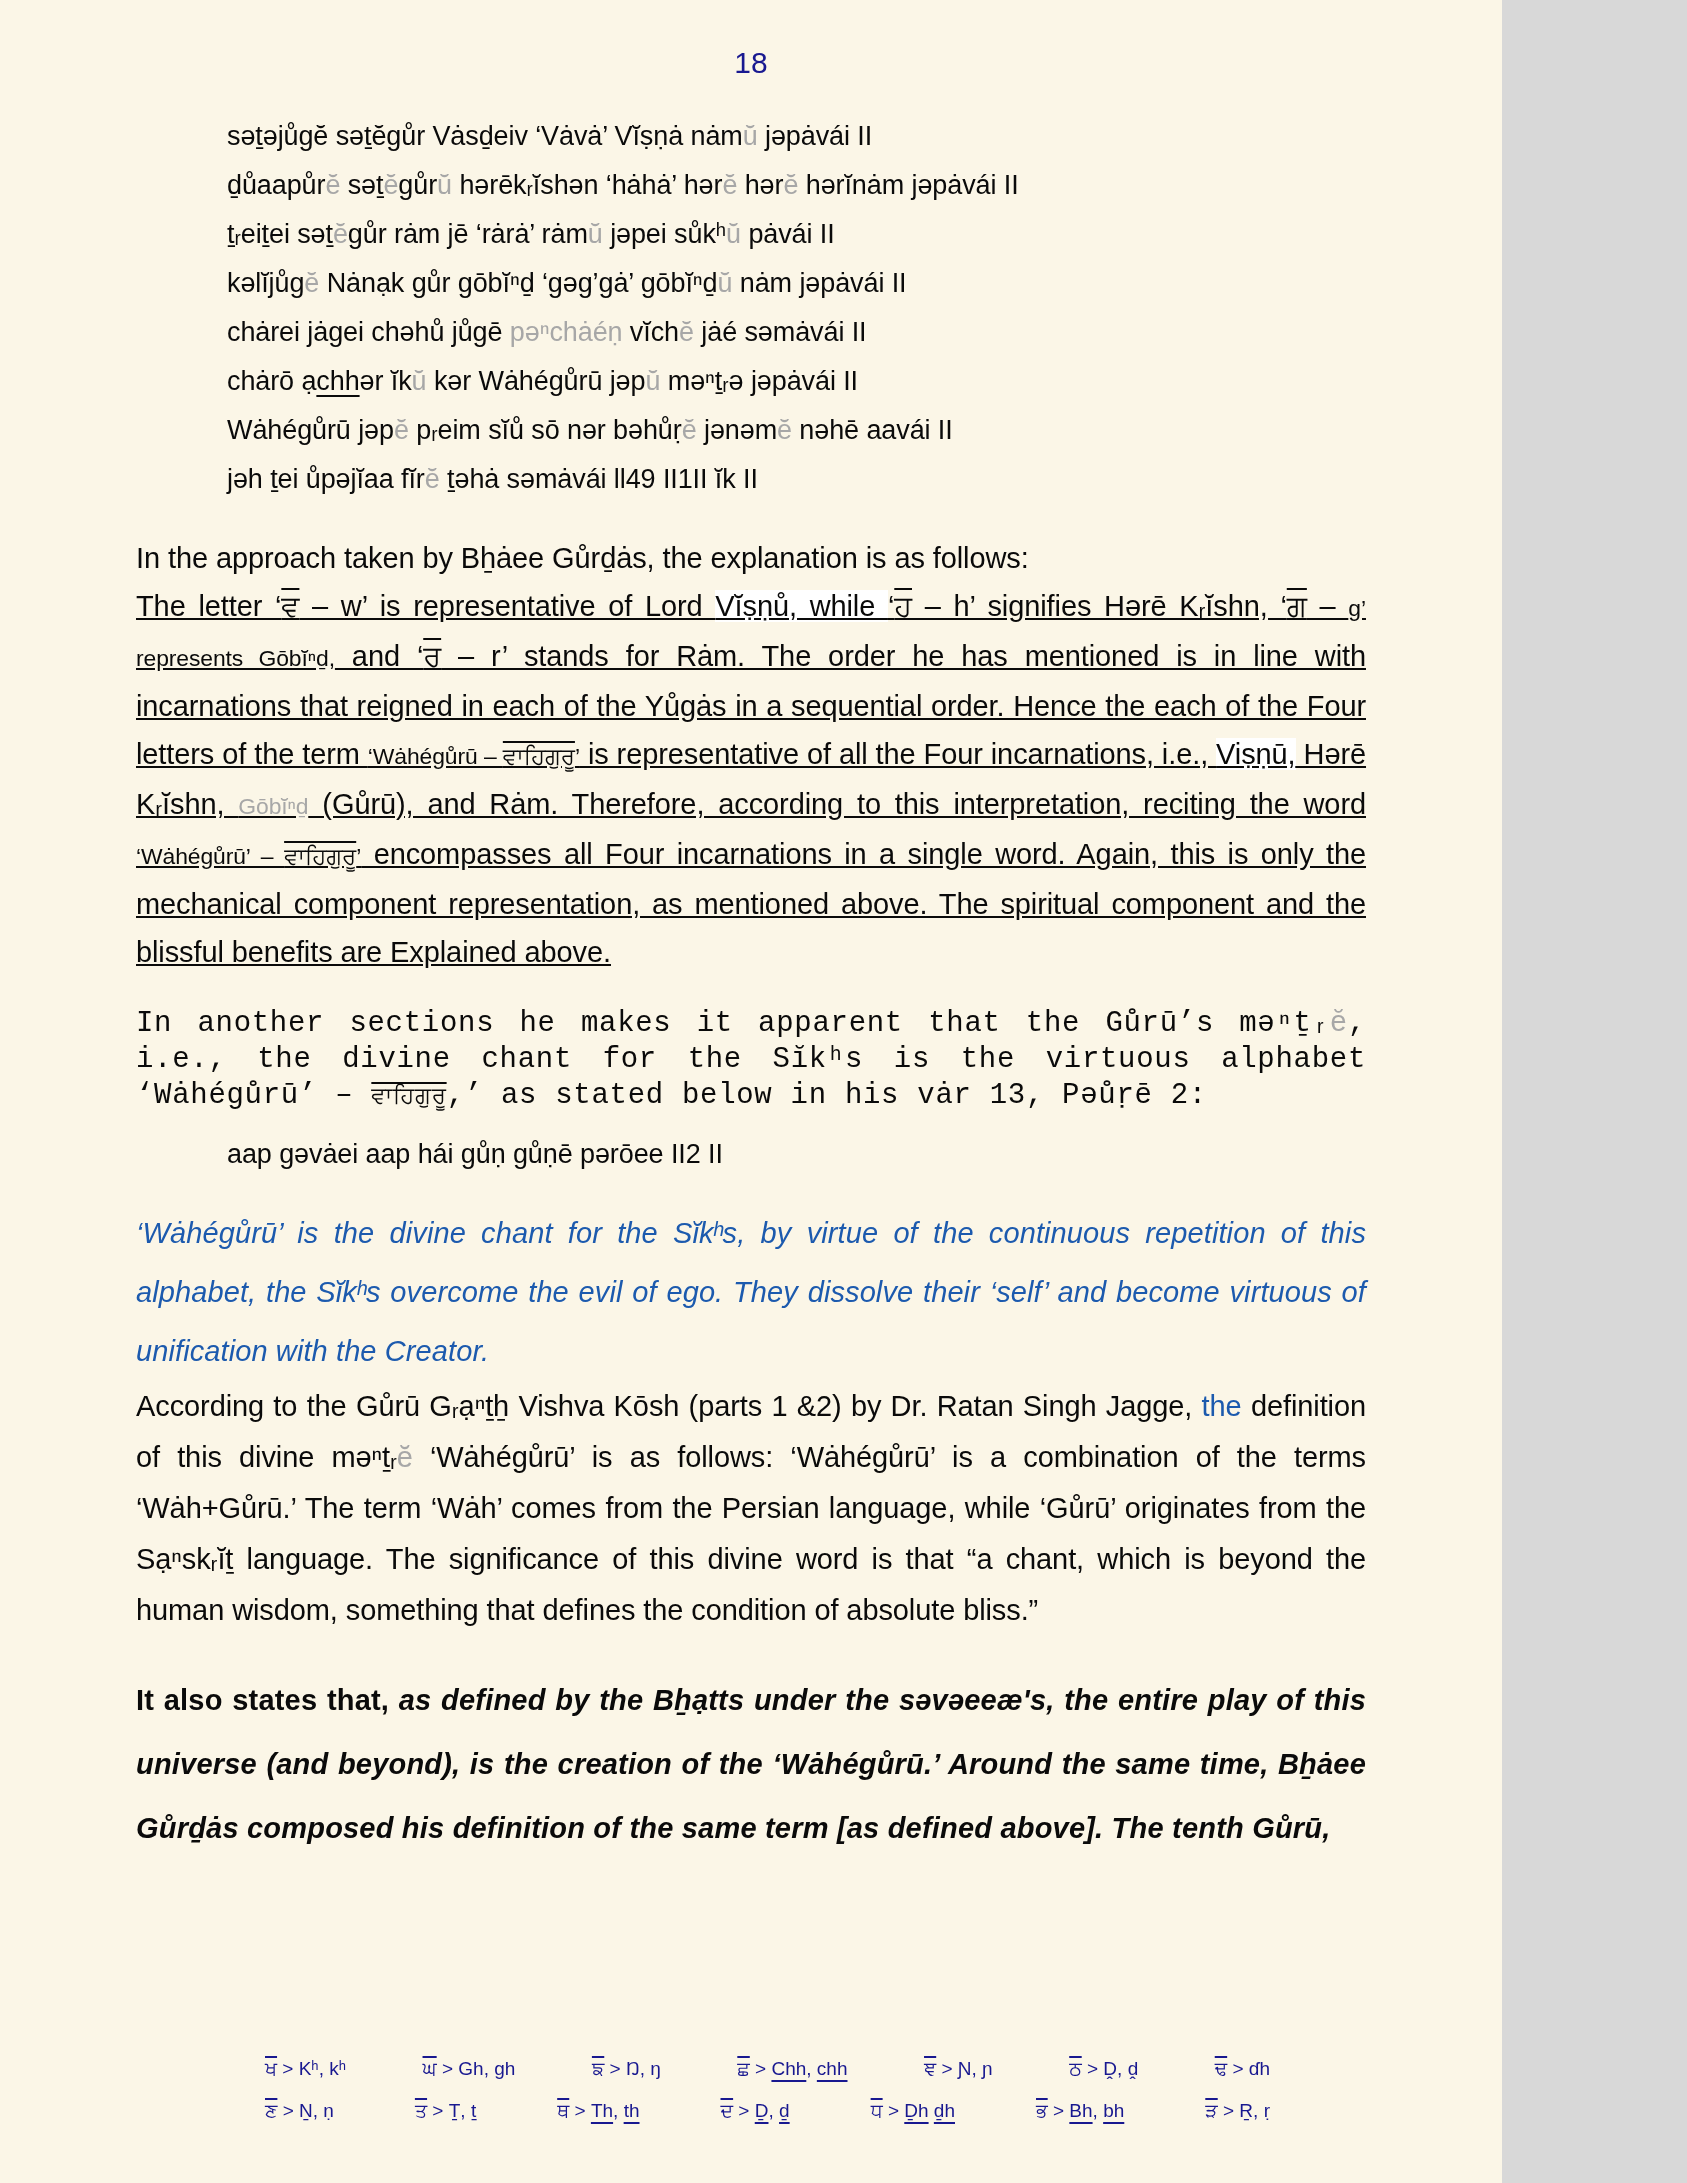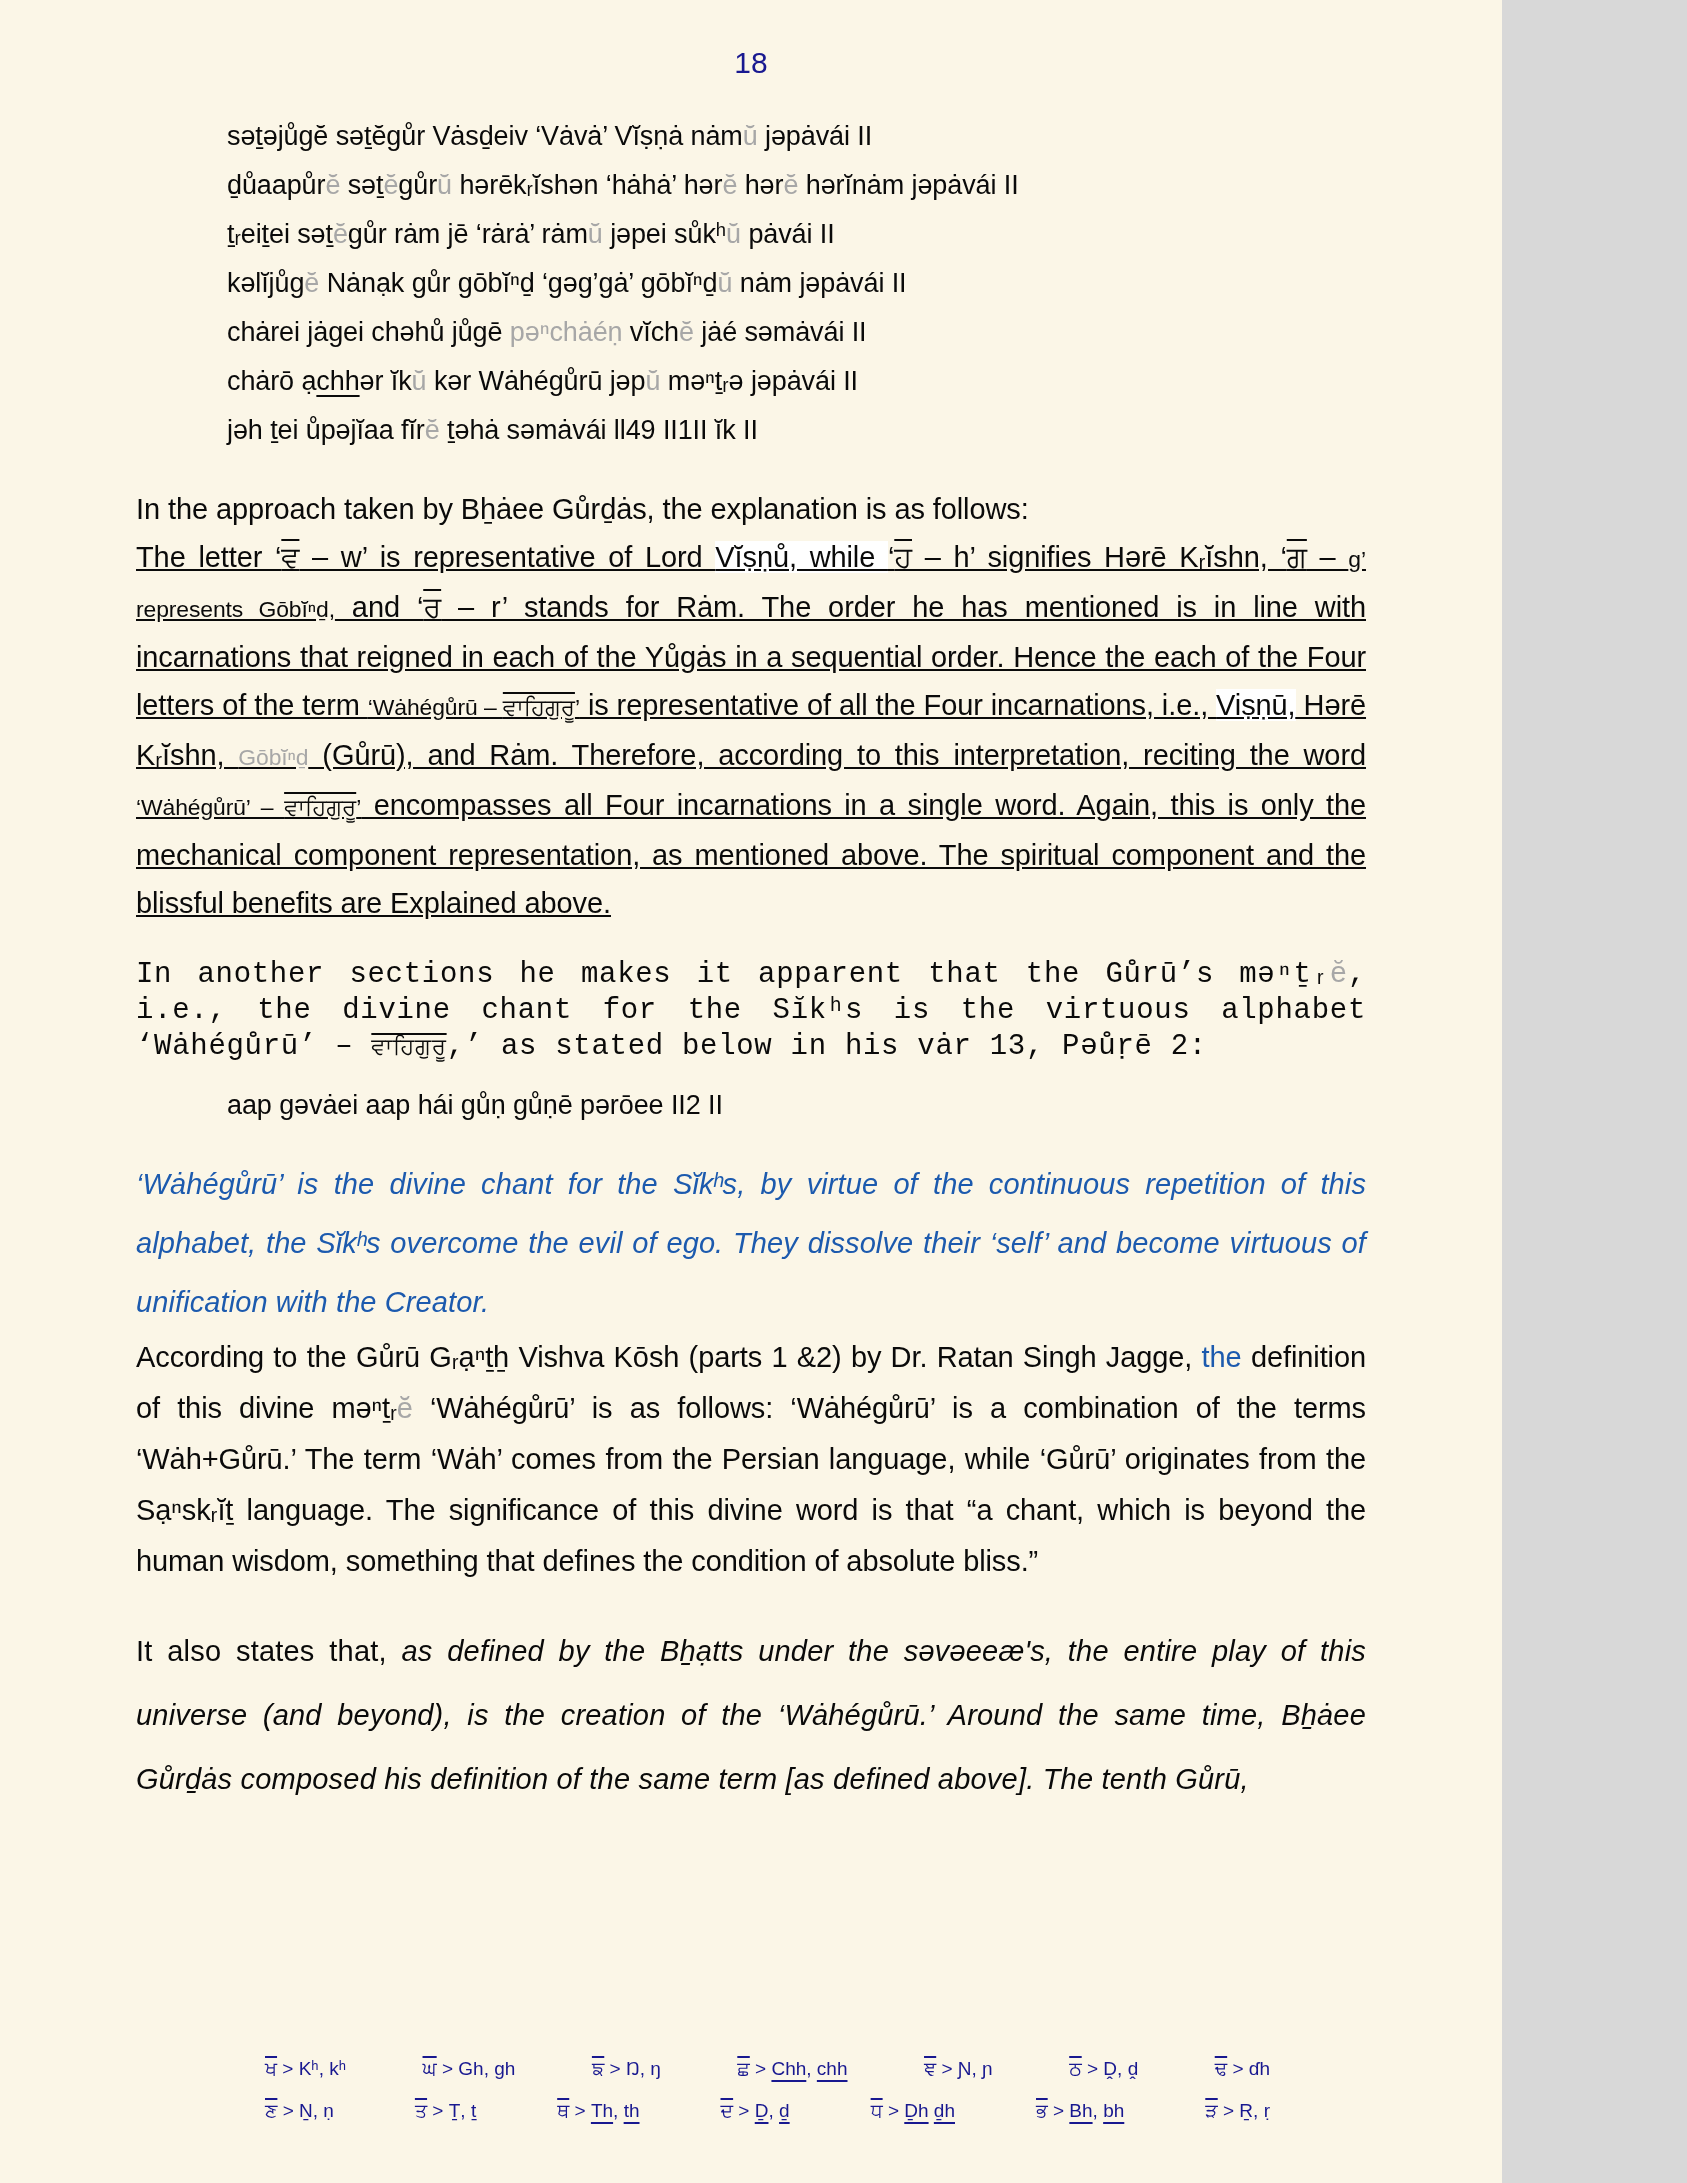--- a/index.html
+++ b/index.html
@@ -24,21 +24,21 @@
   .vline{white-space:normal;}
   .para{
     font-size:29px;line-height:48px;letter-spacing:-0.1px;
     text-align:justify;margin:0;
   }
   .p-intro{text-align:left;}
   .p-letters{margin-bottom:30px;text-decoration:underline;}
   .p-another{line-height:36px;letter-spacing:0.7px;margin-bottom:12px;font-family:Liberation Mono, monospace;}
   .p-blue{color:#1C5AAE;font-style:italic;line-height:59px;letter-spacing:0.1px;}
   .p-according{line-height:51px;margin-bottom:32px;}
-  .p-italic{line-height:64px;letter-spacing:0.2px;margin-bottom:26.5px;}
+  .p-italic{line-height:64px;letter-spacing:0.2px;margin-bottom:26.5px;font-weight:bold;}
   .seg-g{color:#A7A7A7;}
   .seg-sm{font-size:79%;}
   .seg-gur{text-decoration:overline;text-decoration-thickness:2px;}
   .seg-hl{background:#FFFFFF;}
   .seg-bl{color:#1C5AAE;}
   .seg-it{font-style:italic;}
   .seg-u{text-decoration:underline;text-decoration-thickness:1.7px;text-underline-offset:4.6px;}
   .seg-sup{vertical-align:super;font-size:55%;line-height:0;}
   .footer{
     margin-top:auto;
@@ -56,20 +56,21 @@
 
   <div class="pagenum">18</div>
 
   <div class="verse verse1">
       <div class="vline"><span>səṯəjůgĕ səṯĕgůr Vȧsḏeiv ‘Vȧvȧ’ Vĭṣṇȧ nȧm</span><span class="seg-g">ŭ</span><span> jəpȧvái II</span></div>
       <div class="vline"><span>ḏůaapůr</span><span class="seg-g">ĕ</span><span> səṯ</span><span class="seg-g">ĕ</span><span>gůr</span><span class="seg-g">ŭ</span><span> hərēkᵣĭshən ‘hȧhȧ’ hər</span><span class="seg-g">ĕ</span><span> hər</span><span class="seg-g">ĕ</span><span> hərĭnȧm jəpȧvái II</span></div>
       <div class="vline"><span>ṯᵣeiṯei səṯ</span><span class="seg-g">ĕ</span><span>gůr rȧm jē ‘rȧrȧ’ rȧm</span><span class="seg-g">ŭ</span><span> jəpei sůkʰ</span><span class="seg-g">ŭ</span><span> pȧvái II</span></div>
       <div class="vline"><span>kəlĭjůg</span><span class="seg-g">ĕ</span><span> Nȧnạk gůr gōbĭⁿḏ ‘gəg’gȧ’ gōbĭⁿḏ</span><span class="seg-g">ŭ</span><span> nȧm jəpȧvái II</span></div>
       <div class="vline"><span>chȧrei jȧgei chəhů jůgē </span><span class="seg-g">pəⁿchȧéṇ</span><span> vĭch</span><span class="seg-g">ĕ</span><span> jȧé səmȧvái II</span></div>
       <div class="vline"><span>chȧrō ạ</span><span class="seg-u">chh</span><span>ər ĭk</span><span class="seg-g">ŭ</span><span> kər Wȧhégůrū jəp</span><span class="seg-g">ŭ</span><span> məⁿṯᵣə jəpȧvái II</span></div>
+      <div class="vline"><span>Wȧhégůrū jəp</span><span class="seg-g">ĕ</span><span> pᵣeim sĭů sō nər bəhůṛ</span><span class="seg-g">ĕ</span><span> jənəm</span><span class="seg-g">ĕ</span><span> nəhē aavái II</span></div>
       <div class="vline"><span>jəh ṯei  ůpəjĭaa fĭr</span><span class="seg-g">ĕ</span><span> ṯəhȧ  səmȧvái  ll49 II1II ĭk II</span></div>
     </div>
 
   <p class="para p-intro"><span>In the approach taken by Bẖȧee Gůrḏȧs, the explanation is as follows:</span></p>
 
   <p class="para p-letters"><span>The letter ‘</span><span class="seg-gur">ਵ</span><span> – w’ is representative of Lord </span><span class="seg-hl">Vĭṣṇů, while </span><span>‘</span><span class="seg-gur">ਹ</span><span> – h’ signifies Hərē Kᵣĭshn, ‘</span><span class="seg-gur">ਗ</span><span> – </span><span class="seg-sm">g’ represents Gōbĭⁿḏ,</span><span> and ‘</span><span class="seg-gur">ਰ</span><span> – r’ stands for Rȧm. The order he has mentioned is in line with incarnations that reigned in each of the Yůgȧs in a sequential order. Hence the each of the Four letters of the term </span><span class="seg-sm">‘Wȧhégůrū – </span><span class="seg-sm seg-gur">ਵਾਹਿਗੁਰੂ</span><span class="seg-sm">’</span><span> is representative of all the Four incarnations, i.e., </span><span class="seg-hl">Viṣṇū,</span><span> Hərē Kᵣĭshn, </span><span class="seg-g seg-sm">Gōbĭⁿḏ</span><span> (Gůrū), and Rȧm. Therefore, according to this interpretation, reciting the word </span><span class="seg-sm">‘Wȧhégůrū’ – </span><span class="seg-sm seg-gur">ਵਾਹਿਗੁਰੂ</span><span class="seg-sm">’</span><span> encompasses all Four incarnations in a single word. Again, this is only the mechanical component representation, as mentioned above. The spiritual component and the blissful benefits are Explained above.</span></p>
 
   <p class="para p-another"><span>In another sections he makes it apparent that the Gůrū’s məⁿṯᵣ</span><span class="seg-g">ĕ</span><span>, i.e., the divine chant for the Sĭkʰs is the virtuous alphabet ‘Wȧhégůrū’ – </span><span class="seg-sm seg-gur">ਵਾਹਿਗੁਰੂ</span><span>,’ as stated below in his vȧr 13, Pəůṛē 2:</span></p>
 
   <div class="verse verse2">

